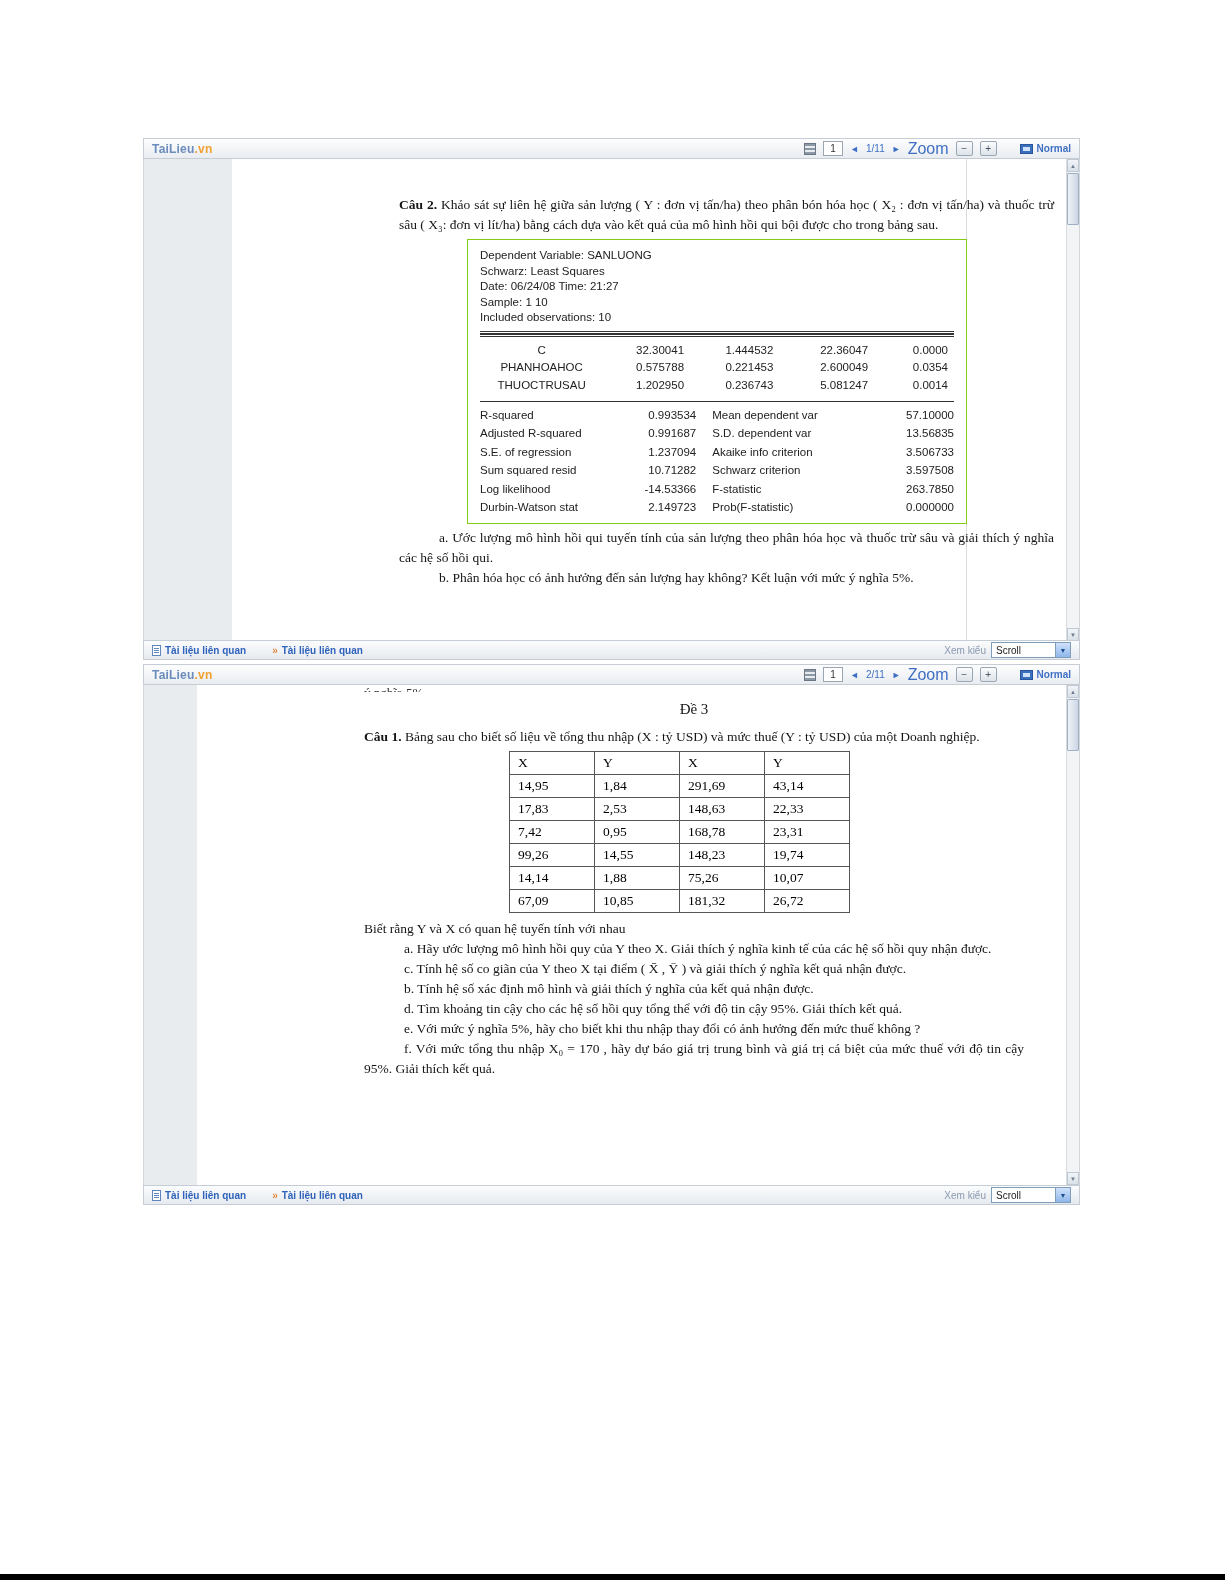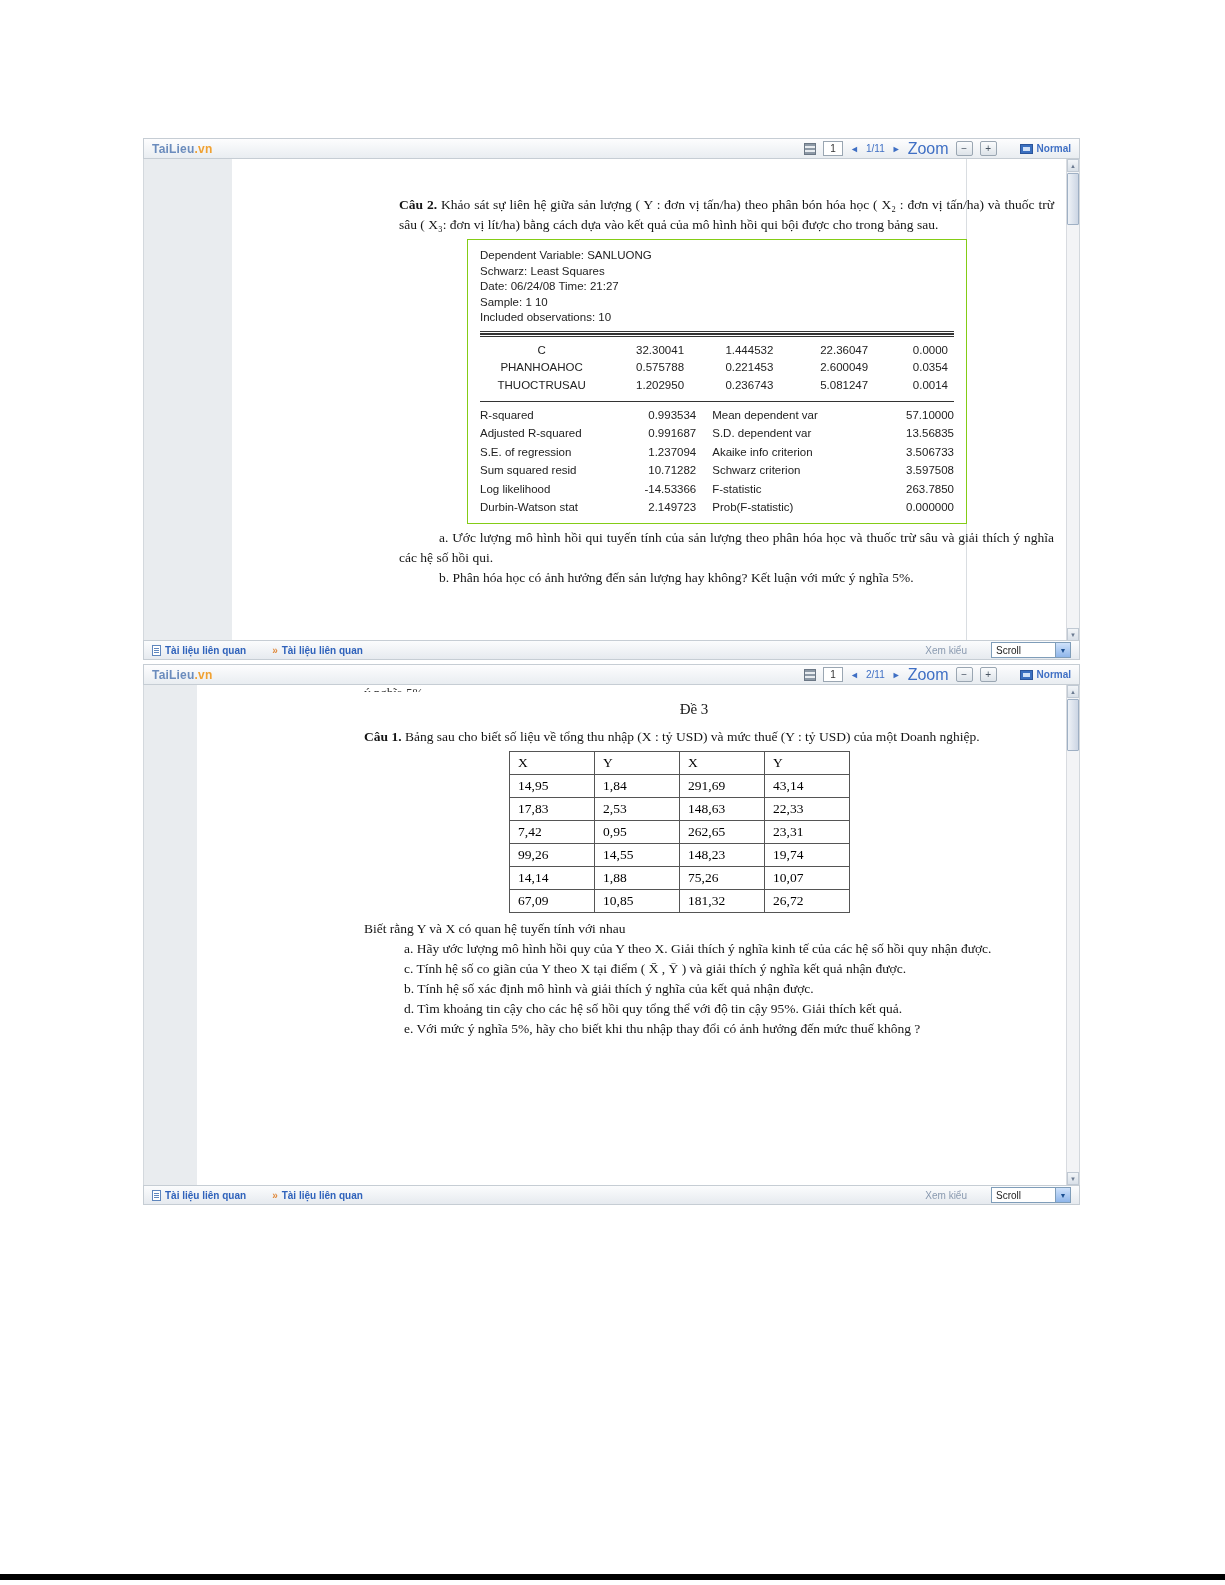--- a/index.html
+++ b/index.html
@@ -51,21 +51,21 @@
             display:flex; align-items:center; justify-content:center; font-size:6px; color:#6b7b91; cursor:pointer; }
   .sb-up { top:0; }
   .sb-down { bottom:0; }
   .sb-thumb { position:absolute; left:0; width:12px; top:14px; height:52px; border:1px solid #9fb0c4; border-radius:1px;
               background:linear-gradient(90deg,#eef2f7,#ccd6e4); cursor:grab; }
 
   .bottombar {
     position:absolute; left:0; right:0; bottom:0; height:20px;
     background:linear-gradient(#fbfcfd,#e6eaef);
     border:1px solid #c6cdd4;
-    display:flex; align-items:center; padding:0 8px; font-size:10px;gap:19px;
+    display:flex; align-items:center; padding:0 8px; font-size:10px;
   }
   .bb-left { display:flex; align-items:center; gap:26px; }
   .bb-linkgroup { display:flex; align-items:center; gap:4px; cursor:pointer; }
   .bb-link { color:#2f62bb; font-weight:bold; }
   .doc-icon { width:9px; height:11px; background:#fff; border:1px solid #5f86bd; display:inline-block; position:relative; }
   .doc-icon:after { content:""; position:absolute; left:1px; top:2px; right:1px; height:1px; background:#5f86bd; box-shadow:0 2px 0 #5f86bd, 0 4px 0 #5f86bd; }
   .bb-chevrons { color:#e08a3c; font-weight:bold; }
   .bb-spacer { flex:1; }
   .bb-viewlabel { color:#8a9ab0; margin-right:5px; }
   .fake-select {
@@ -310,21 +310,21 @@
             </tr>
             <tr>
               <td>17,83</td>
               <td>2,53</td>
               <td>148,63</td>
               <td>22,33</td>
             </tr>
             <tr>
               <td>7,42</td>
               <td>0,95</td>
-              <td>262,65</td>
+              <td>168,78</td>
               <td>23,31</td>
             </tr>
             <tr>
               <td>99,26</td>
               <td>14,55</td>
               <td>148,23</td>
               <td>19,74</td>
             </tr>
             <tr>
               <td>14,14</td>
@@ -340,20 +340,21 @@
             </tr>
           </tbody>
             </table>
 
           <div class="doctext">Biết rằng Y và X có quan hệ tuyến tính với nhau</div>
           <div class="doctext indent">a. Hãy ước lượng mô hình hồi quy của Y theo X. Giải thích ý nghĩa kinh tế của các hệ số hồi quy nhận được.</div>
           <div class="doctext indent">c. Tính hệ số co giãn của Y theo X tại điểm ( X̄ , Ȳ )  và giải thích ý nghĩa kết quả nhận được.</div>
           <div class="doctext indent">b. Tính hệ số xác định mô hình và giải thích ý nghĩa của kết quả nhận được.</div>
           <div class="doctext indent">d. Tìm khoảng tin cậy cho các hệ số hồi quy tổng thể với độ tin cậy 95%. Giải thích kết quả.</div>
           <div class="doctext indent">e. Với mức ý nghĩa 5%, hãy cho biết khi thu nhập thay đổi có ảnh hưởng đến mức thuế không ?</div>
+          <div class="doctext indent">f. Với mức tổng thu nhập  X₀ = 170 , hãy dự báo giá trị trung bình và giá trị cá biệt của mức thuế với độ tin cậy 95%. Giải thích kết quả.</div>
         </div>
       </div>
 
       <div class="vscroll">
         <div class="sb-btn sb-up">▲</div>
         <div class="sb-thumb"></div>
         <div class="sb-btn sb-down">▼</div>
       </div>
     </div>
 

